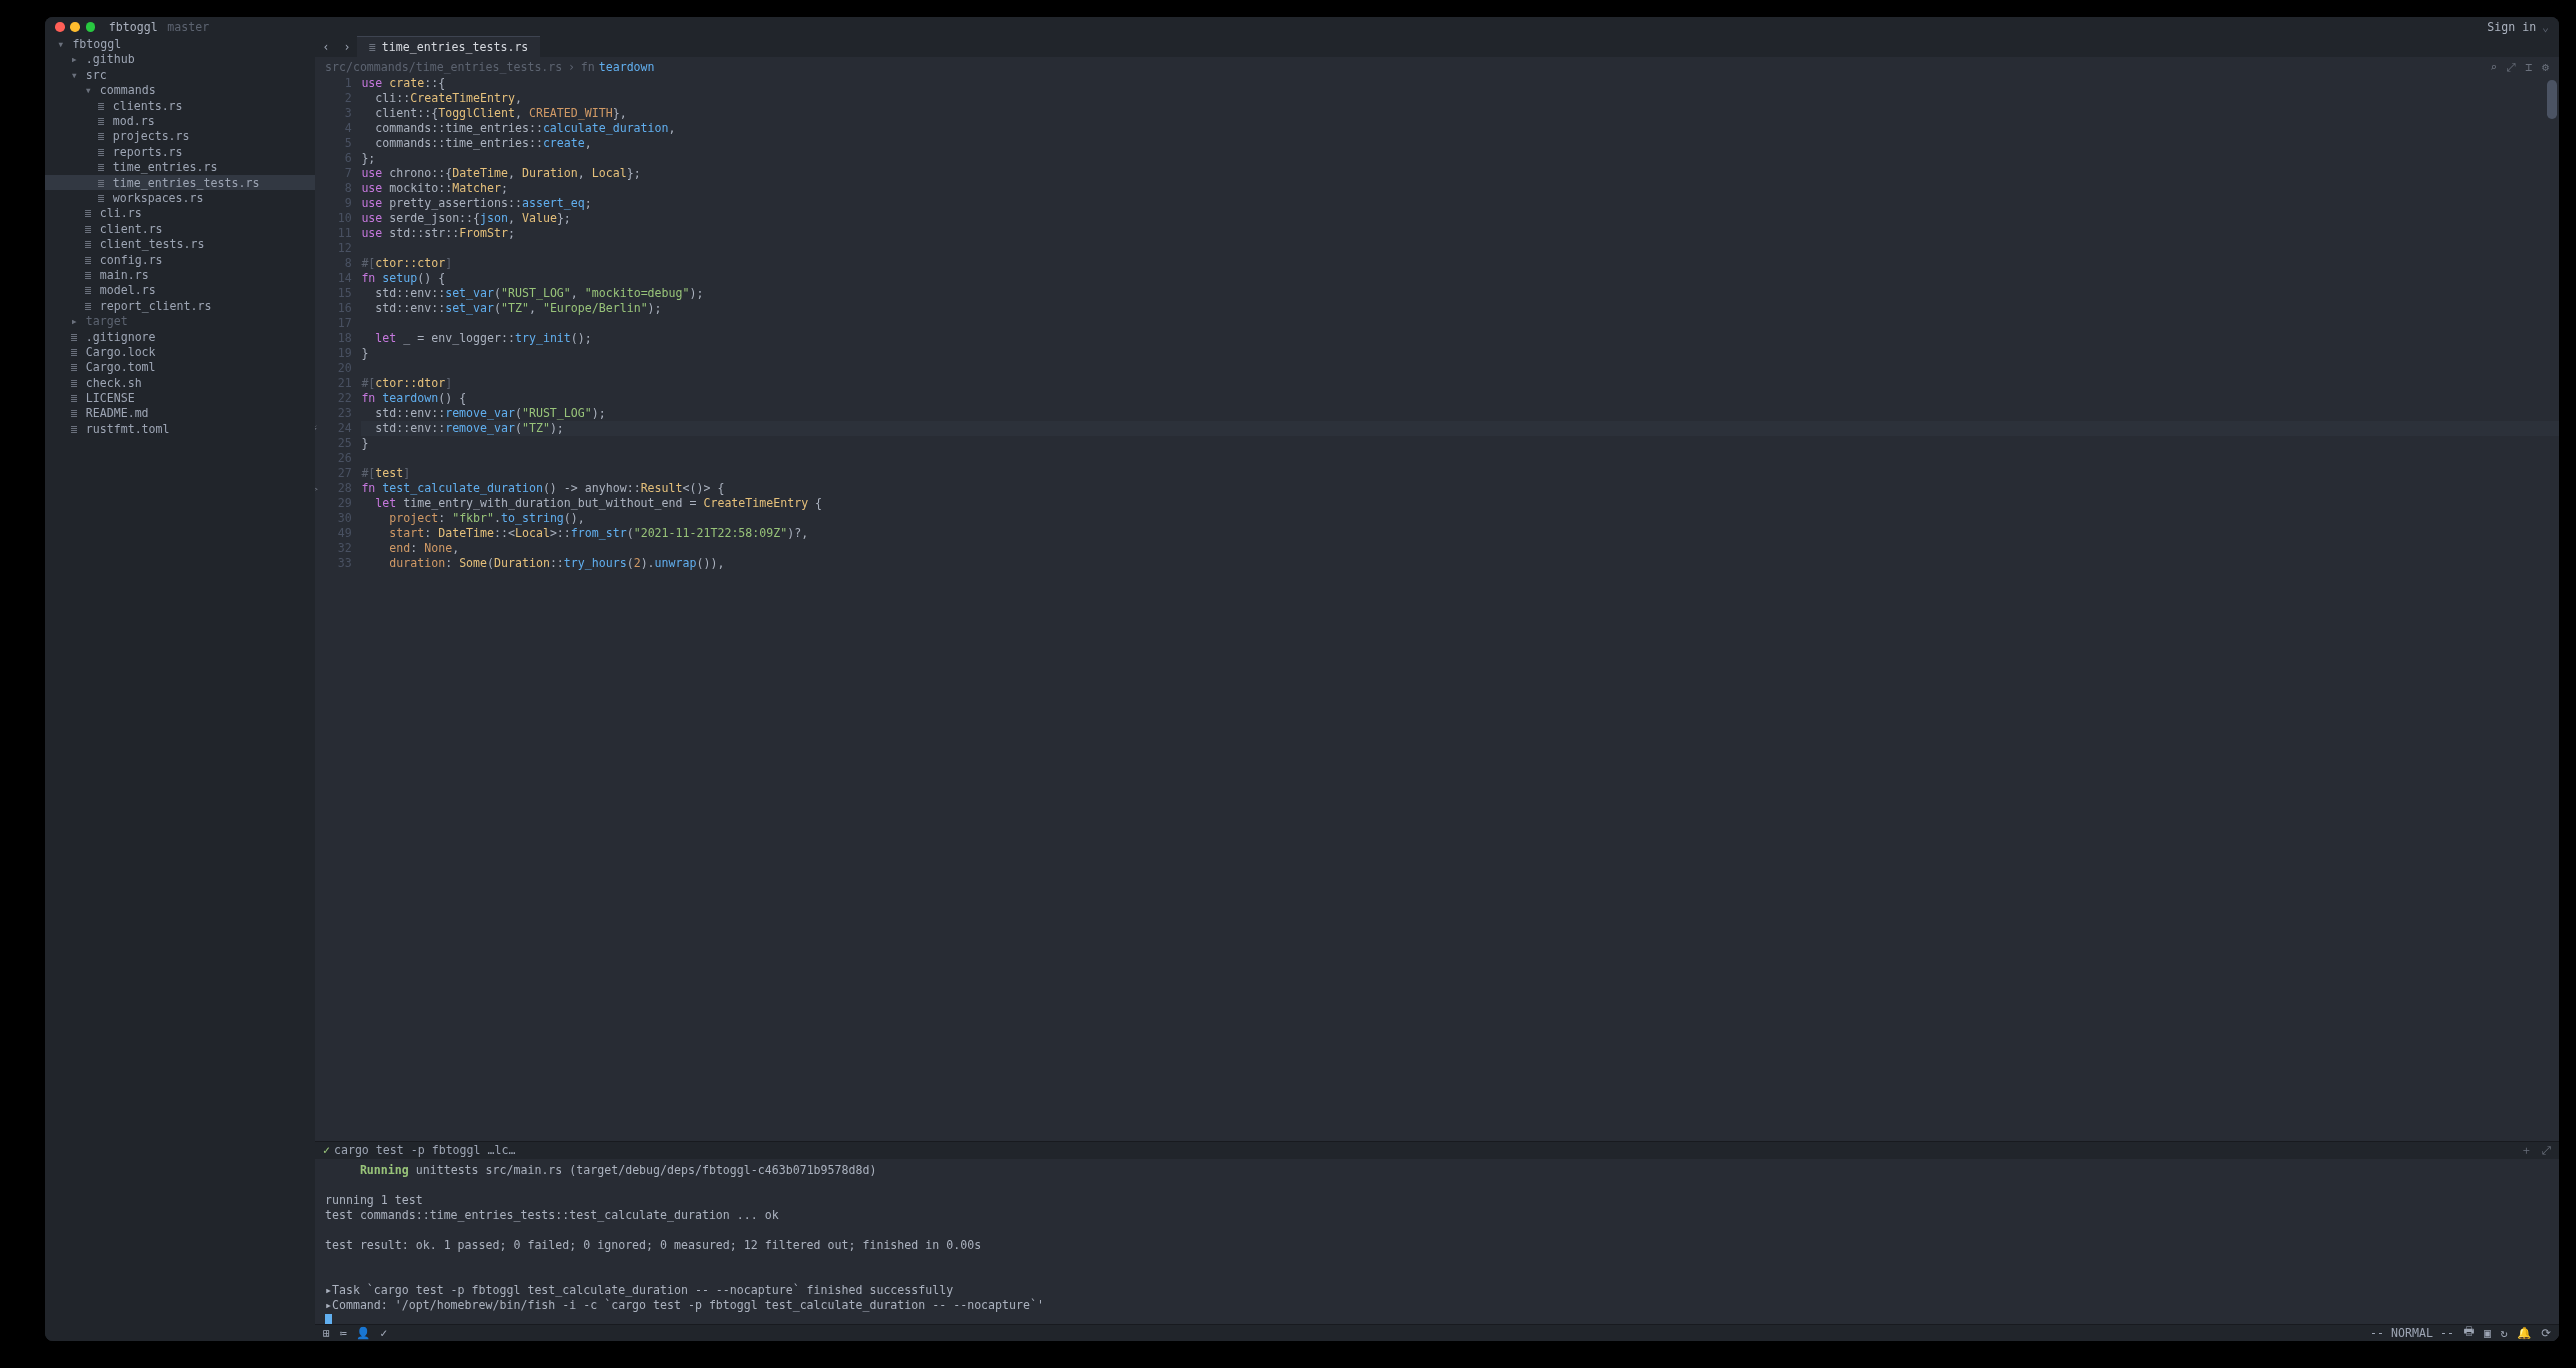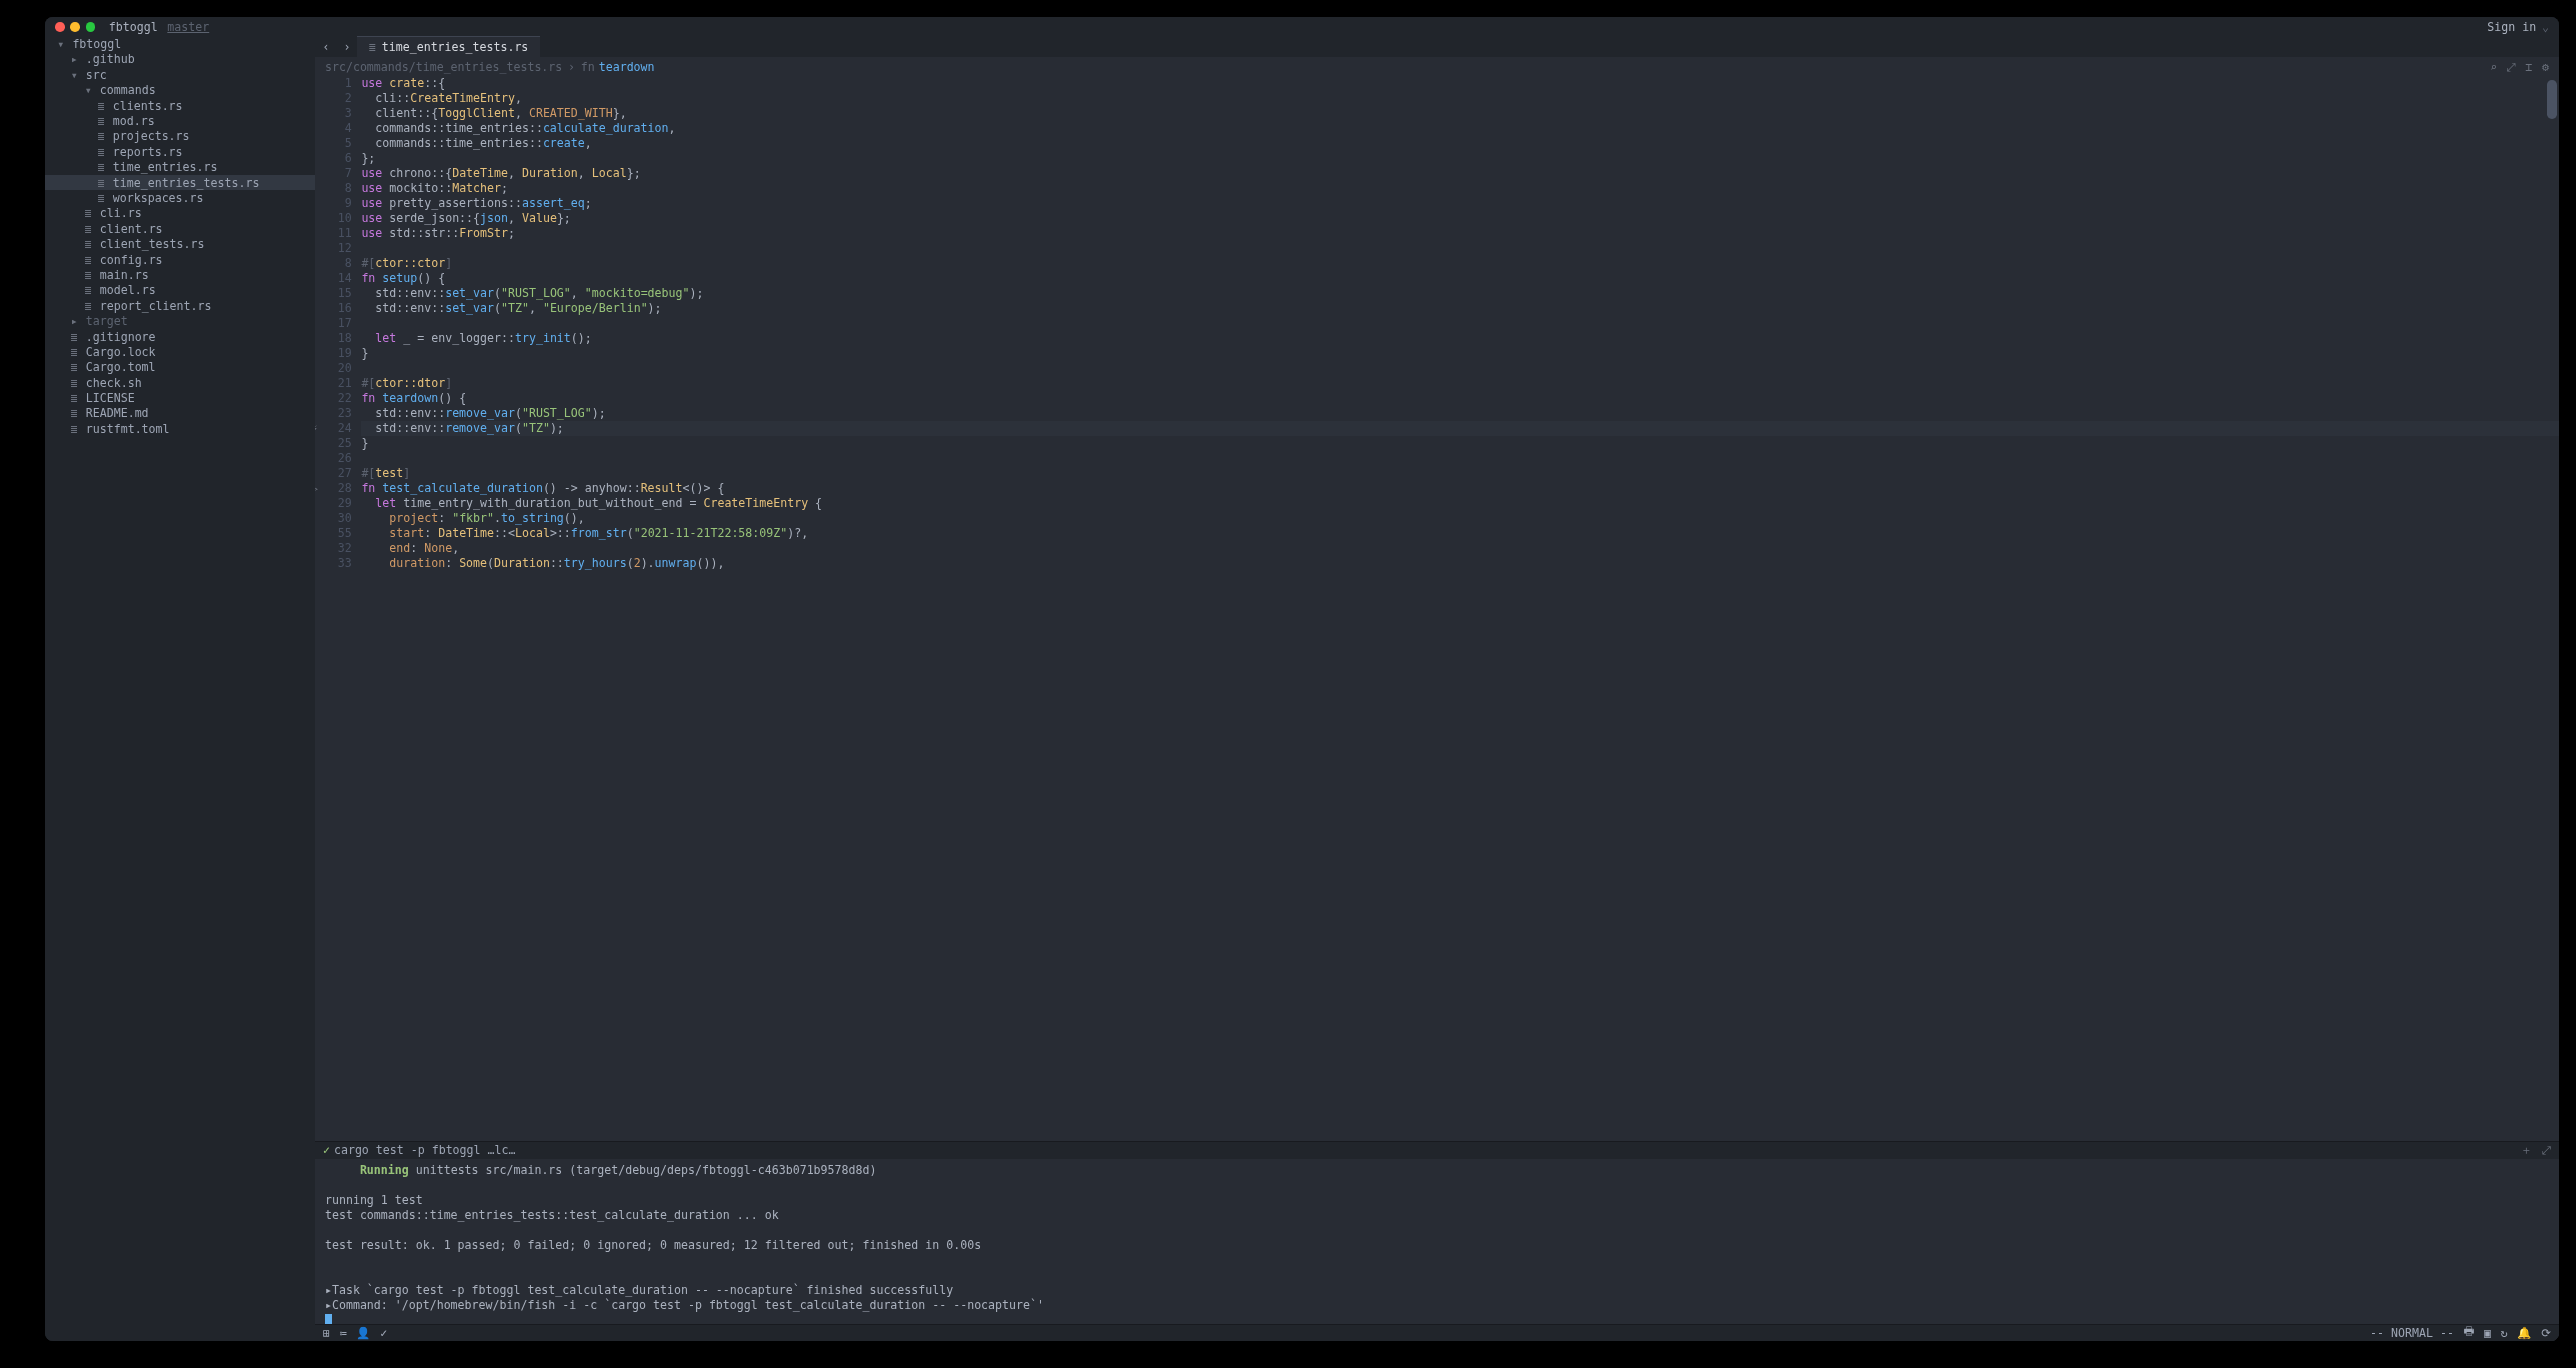--- a/index.html
+++ b/index.html
@@ -6,21 +6,21 @@
 html,body { background:#000; width:100%; height:100%; font-family:ui-monospace,SFMono-Regular,Menlo,Consolas,monospace; font-size:11.6px; color:#abb2bf; overflow:hidden; }
 
 .window { position:absolute; inset:17.4px 17.4px 27px 17.4px; background:#21252b; border-radius:7.7px; overflow:hidden; display:flex; flex-direction:column; box-shadow:0 9.6px 39px rgba(0,0,0,.5);margin-left:28px; }
 
 
 .titlebar { height:19px; background:#21252b; display:flex; align-items:center; padding:0 9.6px; }
 .tl-btns { display:flex; gap:5.8px; margin-right:13.5px; }
 .tl-btn { width:9.6px; height:9.6px; border-radius:50%; }
 .tl-close{background:#ff5f57;} .tl-min{background:#febc2e;} .tl-max{background:#28c840;}
 .titlebar .proj { color:#abb2bf; }
-.titlebar .branch { color:#5c6370; margin-left:9.6px;text-decoration:underline; }
+.titlebar .branch { color:#5c6370; margin-left:9.6px; }
 .titlebar .right { margin-left:auto; display:flex; align-items:center; gap:5.8px; color:#abb2bf; }
 .titlebar .chev { color:#5c6370; }
 
 
 .body { flex:1; display:flex; overflow:hidden; }
 
 
 .sidebar { width:270px; background:#21252b; overflow:auto; color:#9da5b4; }
 .sidebar .row { display:flex; align-items:center; gap:5.8px; height:15.4px; padding-right:9.6px; cursor:default; }
 .sidebar .row.active { background:#323842; }
@@ -254,21 +254,21 @@
               <div class="ln">21</div>
               <div class="ln">22</div>
               <div class="ln">23</div>
               <div class="ln">24<span class="mark">⚡</span></div>
               <div class="ln">25</div>
               <div class="ln">26</div>
               <div class="ln">27</div>
               <div class="ln">28<span class="mark">▷</span></div>
               <div class="ln">29</div>
               <div class="ln">30</div>
-              <div class="ln">55</div>
+              <div class="ln">49</div>
               <div class="ln">32</div>
               <div class="ln">33</div>
             </div>
           <div class="code">
               <pre id="code"><div class="cl"><span class="kw">use</span> <span class="ty">crate</span>::{</div><div class="cl">  cli::<span class="ty">CreateTimeEntry</span>,</div><div class="cl">  client::{<span class="ty">TogglClient</span>, <span class="cnst">CREATED_WITH</span>},</div><div class="cl">  commands::time_entries::<span class="fn">calculate_duration</span>,</div><div class="cl">  commands::time_entries::<span class="fn">create</span>,</div><div class="cl">};</div><div class="cl"><span class="kw">use</span> chrono::{<span class="ty">DateTime</span>, <span class="ty">Duration</span>, <span class="ty">Local</span>};</div><div class="cl"><span class="kw">use</span> mockito::<span class="ty">Matcher</span>;</div><div class="cl"><span class="kw">use</span> pretty_assertions::<span class="fn">assert_eq</span>;</div><div class="cl"><span class="kw">use</span> serde_json::{<span class="fn">json</span>, <span class="ty">Value</span>};</div><div class="cl"><span class="kw">use</span> std::str::<span class="ty">FromStr</span>;</div><div class="cl"></div><div class="cl"><span class="cm">#[</span><span class="ty">ctor::ctor</span><span class="cm">]</span></div><div class="cl"><span class="kw">fn</span> <span class="fn">setup</span>() {</div><div class="cl">  std::env::<span class="fn">set_var</span>(<span class="str">"RUST_LOG"</span>, <span class="str">"mockito=debug"</span>);</div><div class="cl">  std::env::<span class="fn">set_var</span>(<span class="str">"TZ"</span>, <span class="str">"Europe/Berlin"</span>);</div><div class="cl"></div><div class="cl">  <span class="kw">let</span> _ = env_logger::<span class="fn">try_init</span>();</div><div class="cl">}</div><div class="cl"></div><div class="cl"><span class="cm">#[</span><span class="ty">ctor::dtor</span><span class="cm">]</span></div><div class="cl"><span class="kw">fn</span> <span class="fn">teardown</span>() {</div><div class="cl">  std::env::<span class="fn">remove_var</span>(<span class="str">"RUST_LOG"</span>);</div><div class="cl hl">  std::env::<span class="fn">remove_var</span>(<span class="str">"TZ"</span>);</div><div class="cl">}</div><div class="cl"></div><div class="cl"><span class="cm">#[</span><span class="ty">test</span><span class="cm">]</span></div><div class="cl"><span class="kw">fn</span> <span class="fn">test_calculate_duration</span>() -&gt; anyhow::<span class="ty">Result</span>&lt;()&gt; {</div><div class="cl">  <span class="kw">let</span> time_entry_with_duration_but_without_end = <span class="ty">CreateTimeEntry</span> {</div><div class="cl">    <span class="cnst">project</span>: <span class="str">"fkbr"</span>.<span class="fn">to_string</span>(),</div><div class="cl">    <span class="cnst">start</span>: <span class="ty">DateTime</span>::&lt;<span class="ty">Local</span>&gt;::<span class="fn">from_str</span>(<span class="str">"2021-11-21T22:58:09Z"</span>)?,</div><div class="cl">    <span class="cnst">end</span>: <span class="cnst">None</span>,</div><div class="cl">    <span class="cnst">duration</span>: <span class="ty">Some</span>(<span class="ty">Duration</span>::<span class="fn">try_hours</span>(<span class="num">2</span>).<span class="fn">unwrap</span>()),</div></pre>
             </div>
         </div>
       </div>
 
       <div class="panel">

